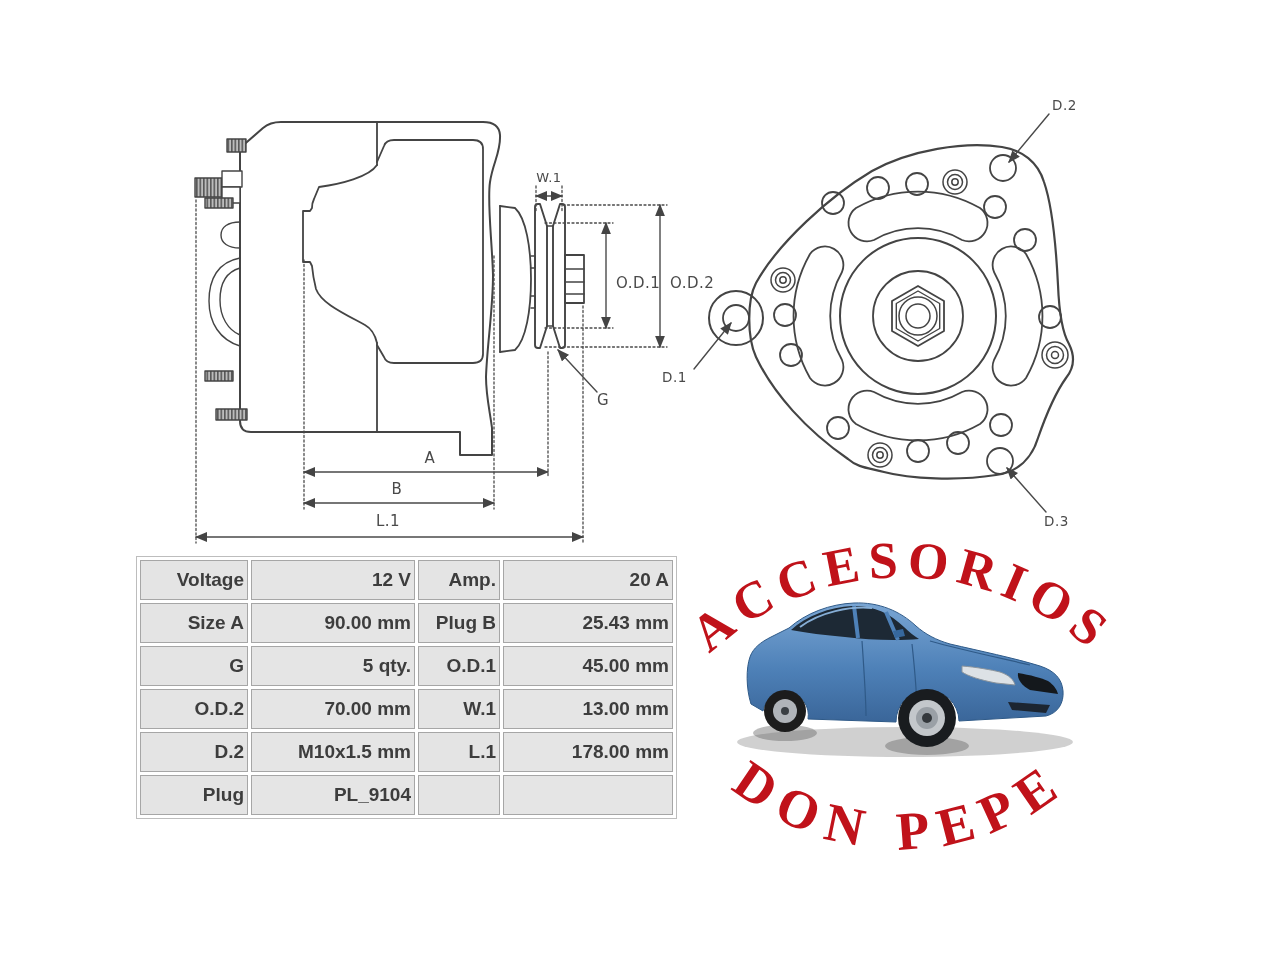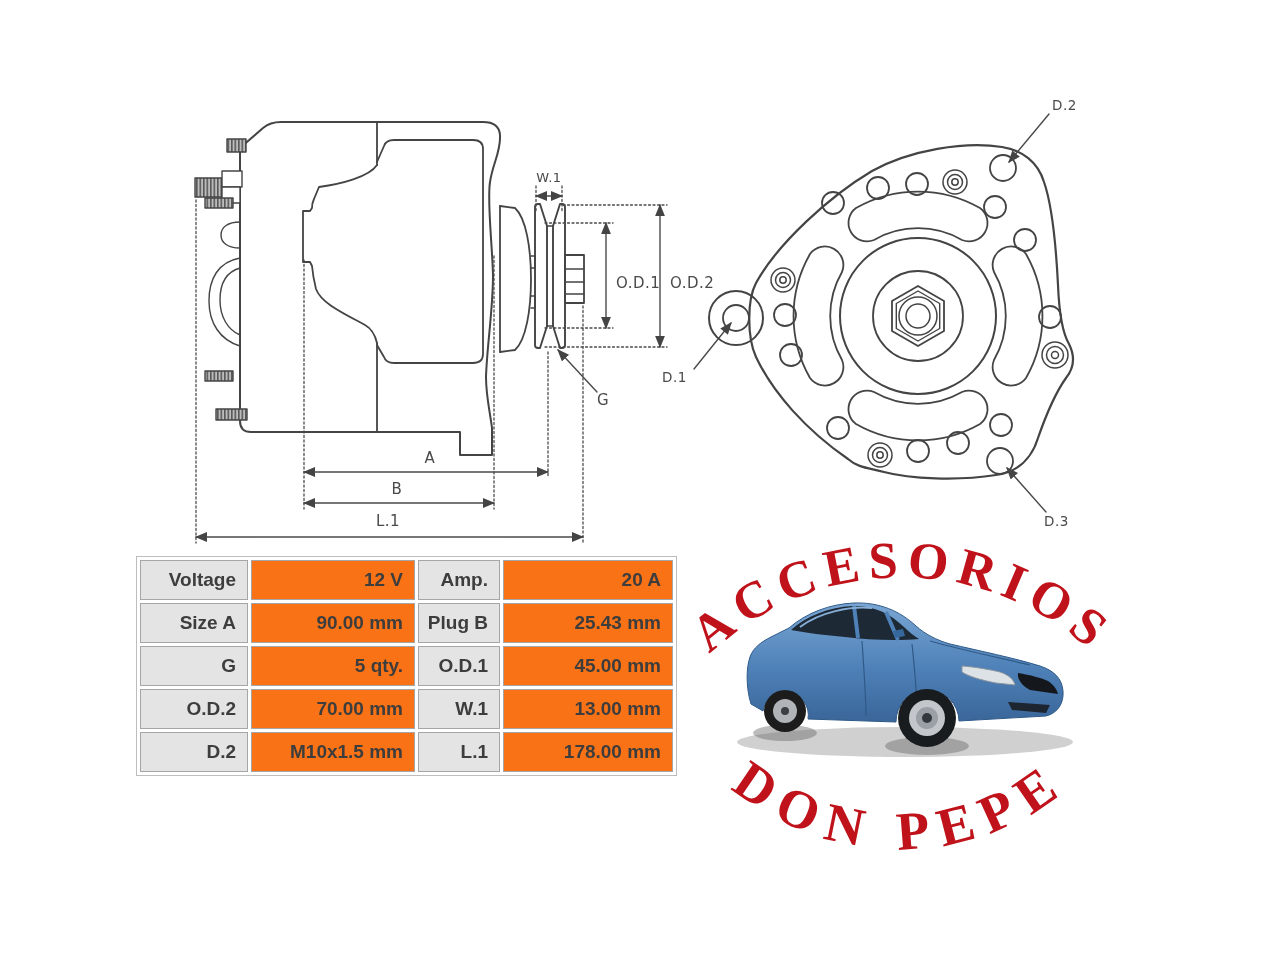--- a/index.html
+++ b/index.html
@@ -7,23 +7,23 @@
          font-family:"Liberation Sans",sans-serif;}
   svg text{font-family:"DejaVu Sans",sans-serif;}
   .drawing{position:absolute;left:0;top:0;}
   .logo{position:absolute;left:640px;top:515px;}
   .arc-text{font-family:"Liberation Serif",serif;font-weight:bold;}
   .arc-top{font-size:52px;letter-spacing:8px;}
   .arc-bottom{font-size:54px;letter-spacing:12px;}
   .spec-table{position:absolute;left:136px;top:556px;border-collapse:separate;
       border-spacing:3px;border:1px solid #bdbdbd;background:#ffffff;table-layout:fixed;}
   .spec-table td{border:1px solid #a6a6a6;height:38px;font-size:19px;font-weight:600;
-      color:#3d3d3d;padding:0 11px 0 4px;text-align:right;white-space:nowrap;overflow:hidden;}
+      color:#3d3d3d;padding:0 3px 0 4px;text-align:right;white-space:nowrap;overflow:hidden;}
   .spec-table td.lbl{background:#e4e4e4;}
-  .spec-table td.val{background:#f97316;}
+  .spec-table td.val{background:#e5e5e5;}
   .dim-label{fill:#4a4a4a;letter-spacing:0.5px;}
 </style>
 </head>
 <body>
 
 <div class="stage">
 
   <svg class="drawing" width="1280" height="560" viewBox="0 0 1280 560">
     <defs>
       <pattern id="hatch" width="3.5" height="6" patternUnits="userSpaceOnUse">
@@ -225,20 +225,26 @@
         <td class="lbl">O.D.2</td>
         <td class="val">70.00 mm</td>
         <td class="lbl">W.1</td>
         <td class="val">13.00 mm</td>
       </tr>
       <tr>
         <td class="lbl">D.2</td>
         <td class="val">M10x1.5 mm</td>
         <td class="lbl">L.1</td>
         <td class="val">178.00 mm</td>
+      </tr>
+      <tr>
+        <td class="lbl">Plug</td>
+        <td class="val">PL_9104</td>
+        <td class="lbl"></td>
+        <td class="val"></td>
       </tr>
     </tbody>
   </table>
 
   <svg class="logo" width="500" height="450" viewBox="640 515 500 450">
     <defs>
       <path id="arcTop" d="M 671,700 A 279,279 0 0 1 1133,700" fill="none"></path>
       <path id="arcBottom" d="M 653,680 A 265,265 0 0 0 1147,680" fill="none"></path>
       <linearGradient id="bodyGrad" x1="0" y1="0" x2="0" y2="1">
         <stop offset="0" stop-color="#7aa6d4"></stop>

